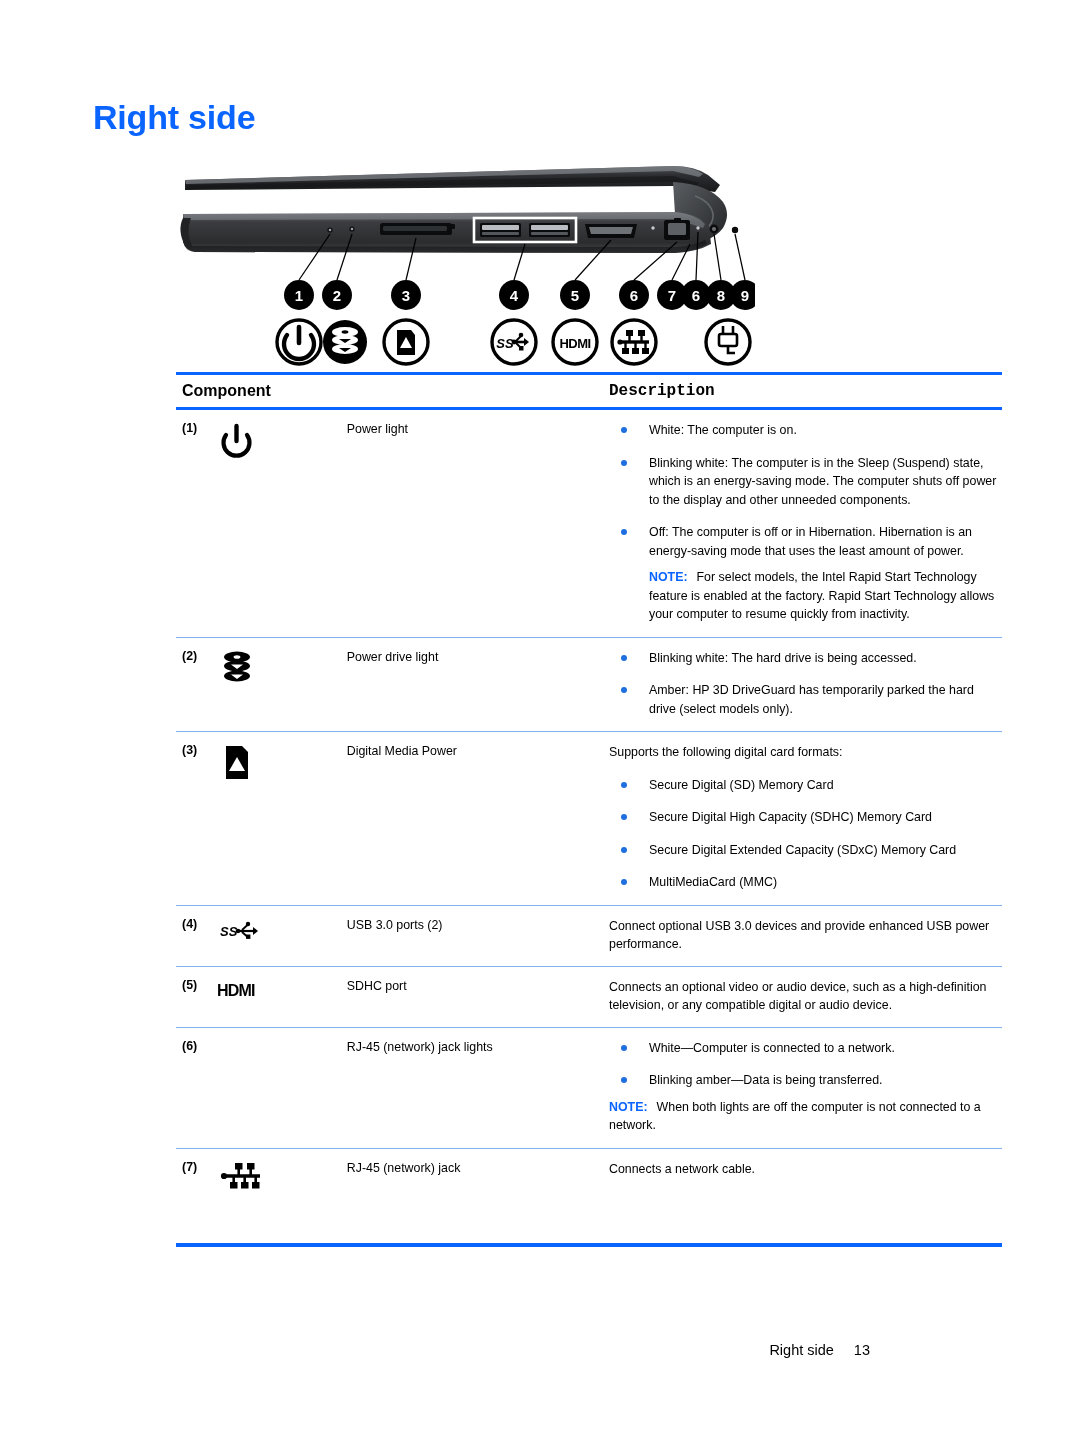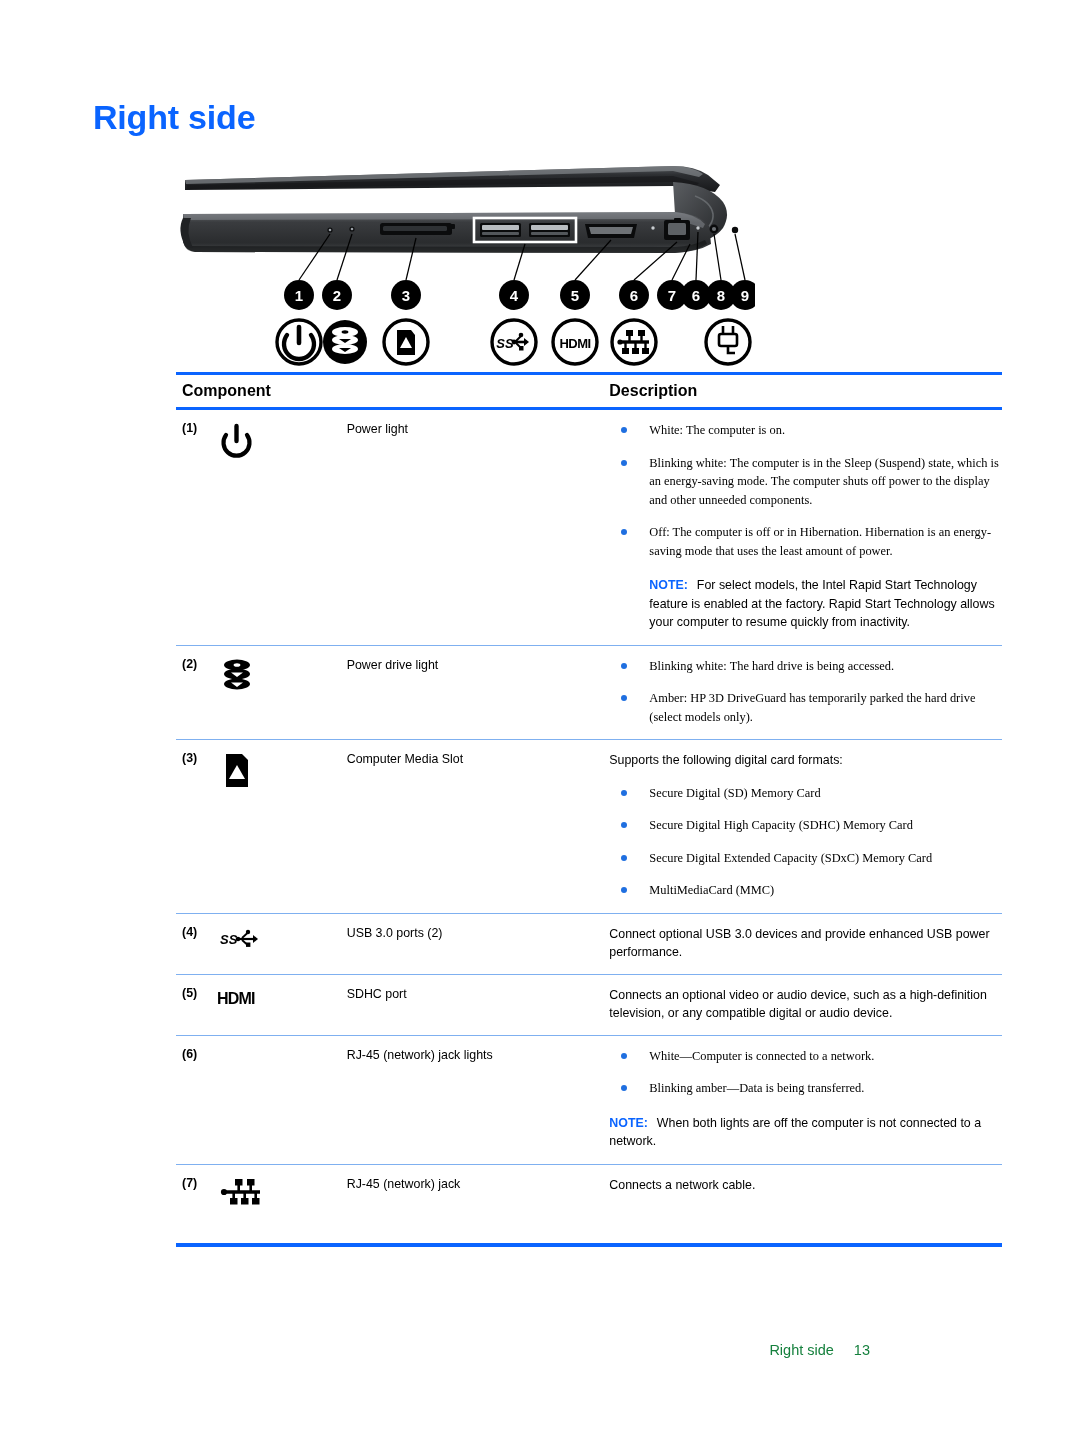--- a/index.html
+++ b/index.html
@@ -68,60 +68,59 @@
   }
   .comp-table tr.last-row td {
     border-bottom: none;
   }
   .col-num   { width: 34px; padding-left: 6px !important; font-weight: bold; font-size: 12.4px; }
   .col-icon  { width: 92px; }
   .col-name  { width: 298px; padding-right: 10px !important; }
   .col-desc  { width: 400px; }
 
   .th-component { padding-left: 6px !important; }
-  .th-description { padding-left: 0 !important; }
+  .th-description { padding-left: 0 !important; font-family: Liberation Mono, monospace; }
 
   .icon-cell {
     display: block;
     height: 34px;
   }
   .icon-cell svg { display: block; }
 
   .name-text { line-height: 17px; padding-left: 40px; }
 
   
   .desc-plain {
     line-height: 18px;
     margin: 0;
   }
   ul.bullets {
     margin: 0;
     padding: 0;
     list-style: none;
-    font-family: Liberation Serif, serif;
   }
   ul.bullets li {
     position: relative;
     padding-left: 40px;
     margin-bottom: 14px;
     line-height: 18.5px;
   }
   ul.bullets li:last-child { margin-bottom: 0; }
   ul.bullets li .bullet-dot {
     position: absolute;
     left: 12px;
     top: 6px;
     width: 6px;
     height: 6px;
     border-radius: 50%;
     background: #1f6fe0;
   }
   .note-block {
     padding-left: 0;
-    margin-top: 16px;
+    margin-top: 8px;
     line-height: 18.5px;
   }
   .note-indent {
     padding-left: 40px;
   }
   .note-label {
     color: #0a64ff;
     font-weight: bold;
   }
   .note-sp { display: inline-block; width: 9px; }
@@ -143,21 +142,21 @@
   
   .footer {
     position: absolute;
     left: 0;
     top: 1342px;
     width: 948px;
     text-align: right;
     padding-right: 78px;
     box-sizing: border-box;
     font-size: 14.5px;
-    color: #15803d;
+    color: #000000;
   }
   .footer .foot-label { }
   .footer .foot-gap { display: inline-block; width: 20px; }
   .footer .foot-page { }
 </style>
 </head>
 <body>
 
 <div class="page">
 
@@ -406,21 +405,21 @@
         <td class="col-num">(3)</td>
         <td class="col-icon">
           <span class="icon-cell">
             <svg width="44" height="44" viewBox="0 0 44 44">
               <path d="M10,3 L26,3 L32,9 L32,36 L10,36 Z" fill="#000000"></path>
               <path d="M21,14 L29,28 L13,28 Z" fill="#ffffff"></path>
             </svg>
           </span>
         </td>
         <td class="col-name">
-          <span class="name-text">Computer Media Slot</span>
+          <span class="name-text">Digital Media Power</span>
         </td>
         <td class="col-desc">
           <p class="sub-list-intro">Supports the following digital card formats:</p>
           <ul class="bullets">
             <li>
               <span class="bullet-dot"></span>
               <span>Secure Digital (SD) Memory Card</span>
             </li>
             <li>
               <span class="bullet-dot"></span>

